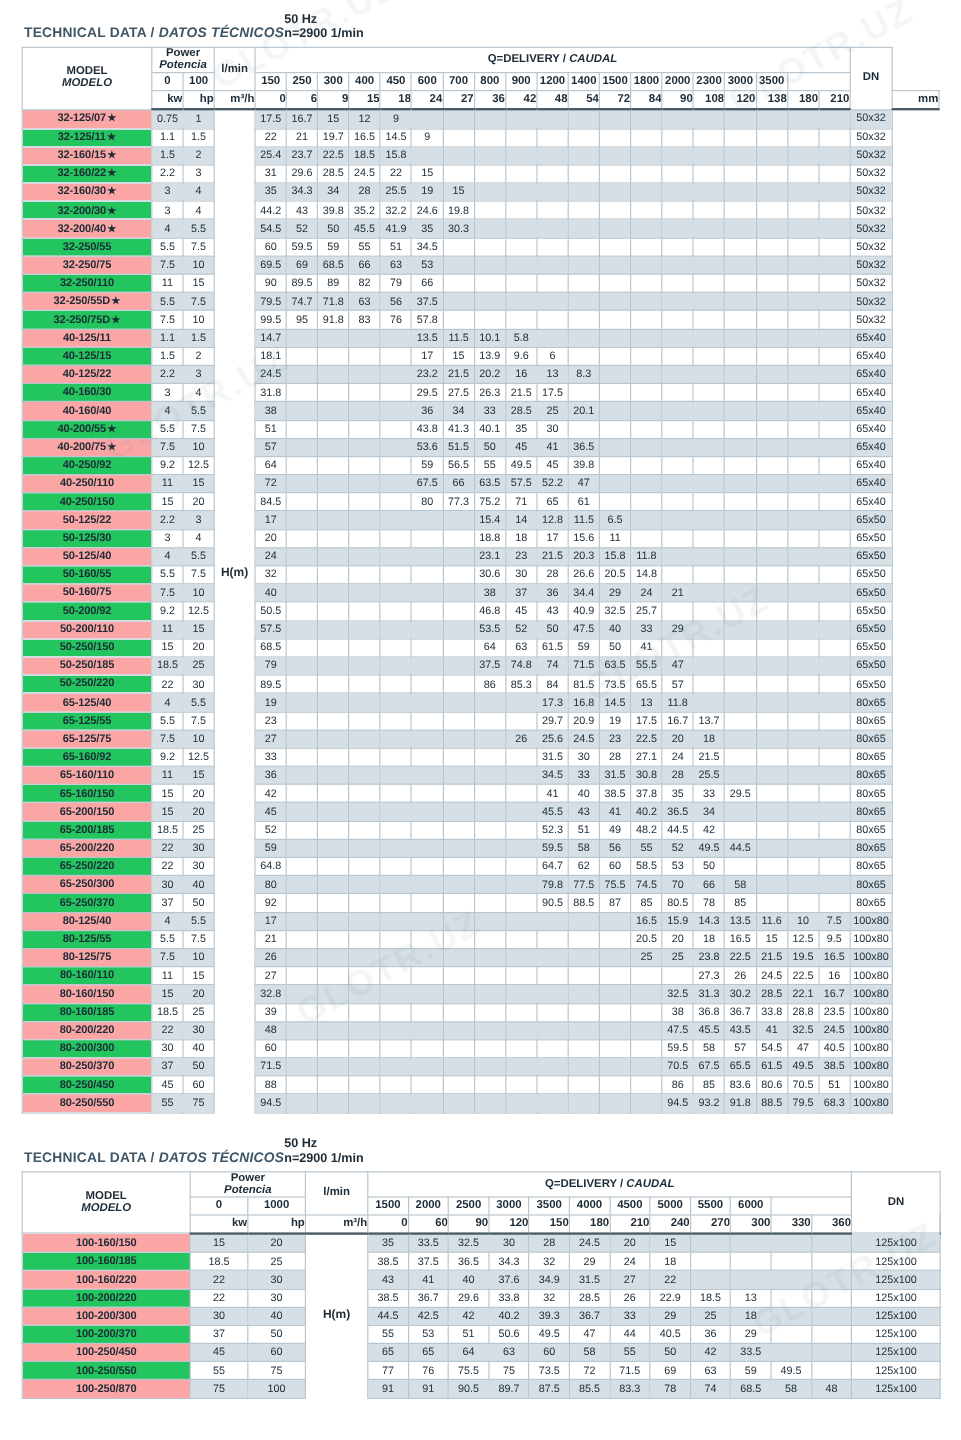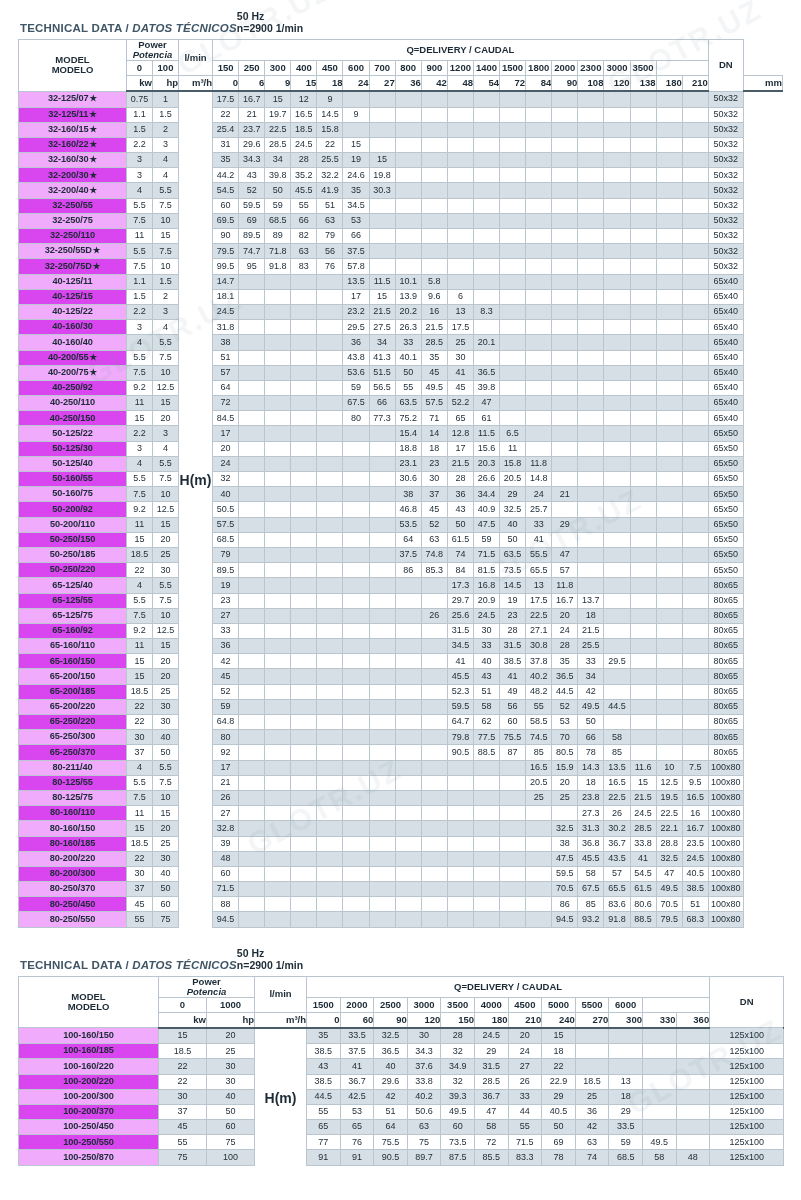--- a/index.html
+++ b/index.html
@@ -37,42 +37,42 @@
     color:#1d2b36;
     overflow:hidden;
     white-space:nowrap;
   }
   table.tbl thead th{
     background:#ffffff;
     font-weight:bold;
     font-size:9.5px;
   }
   .hd-model{font-size:9.5px;font-weight:bold;line-height:1.5;}
-  .hd-model .it{margin-top:36px;}
+  .hd-model .it{font-style:italic;margin-top:36px;}
   .hd-pow{font-size:10.5px;font-weight:bold;line-height:1.45;}
   .hd-pow .it{font-style:italic;}
   .hd-q{font-size:10.5px;font-weight:bold;}
-  .hd-q .it{text-align:center;}
+  .hd-q .it{font-style:italic;text-align:center;}
   .hd-dn{font-size:10.5px;font-weight:bold;margin-left:22px;}
   .hd-lmin{font-size:9.5px;font-weight:bold;}
   .hd-unit{font-size:8.5px;font-weight:normal;}
   .hd-sub{font-size:9px;font-weight:bold;}
   thead tr.lastrow th{border-bottom:2px solid #4a5c68;text-align:right;}
   tbody td{font-size:9px;}
   tbody tr.alt td{background:#d5dfe5;}
   tbody td.model{
     font-weight:bold;font-size:9.2px;text-align:center;letter-spacing:-.1px;
   }
-  tbody tr:not(.alt) td.model{background:#d946ef;}
-  tbody tr.alt td.model{background:#f0abfc;}
+  tbody tr:not(.alt) td.model{background:#22c55e;}
+  tbody tr.alt td.model{background:#fca5a5;}
   tbody td.hm{
     border-left:1px solid #b9c6cf;border-right:1px solid #b9c6cf;
     border-top:none;border-bottom:none;background:#ffffff !important;
   }
-  tbody td.hmlabel{font-weight:bold;font-size:14px;background:#ffffff !important;}
+  tbody td.hmlabel{font-weight:bold;font-size:10px;background:#ffffff !important;}
   tbody td.dn{font-size:9px;}
   .star{font-size:8.5px;letter-spacing:0;padding-left:1px;}
   .wm{
     position:absolute;inset:0;pointer-events:none;overflow:hidden;z-index:5;
   }
   .wm span{
     position:absolute;color:rgba(120,140,155,0.085);
     font-size:30px;font-weight:bold;letter-spacing:2px;
     transform:rotate(-28deg);white-space:nowrap;
     font-family:"Liberation Sans", sans-serif;
@@ -1287,21 +1287,21 @@
             <td>85</td>
             <td>80.5</td>
             <td>78</td>
             <td>85</td>
             <td></td>
             <td></td>
             <td></td>
             <td class="dn">80x65</td>
           </tr>
           <tr class="alt">
-            <td class="model">80-211/40</td>
+            <td class="model">80-125/40</td>
             <td>4</td>
             <td>5.5</td>
             <td>17</td>
             <td></td>
             <td></td>
             <td></td>
             <td></td>
             <td></td>
             <td></td>
             <td></td>

